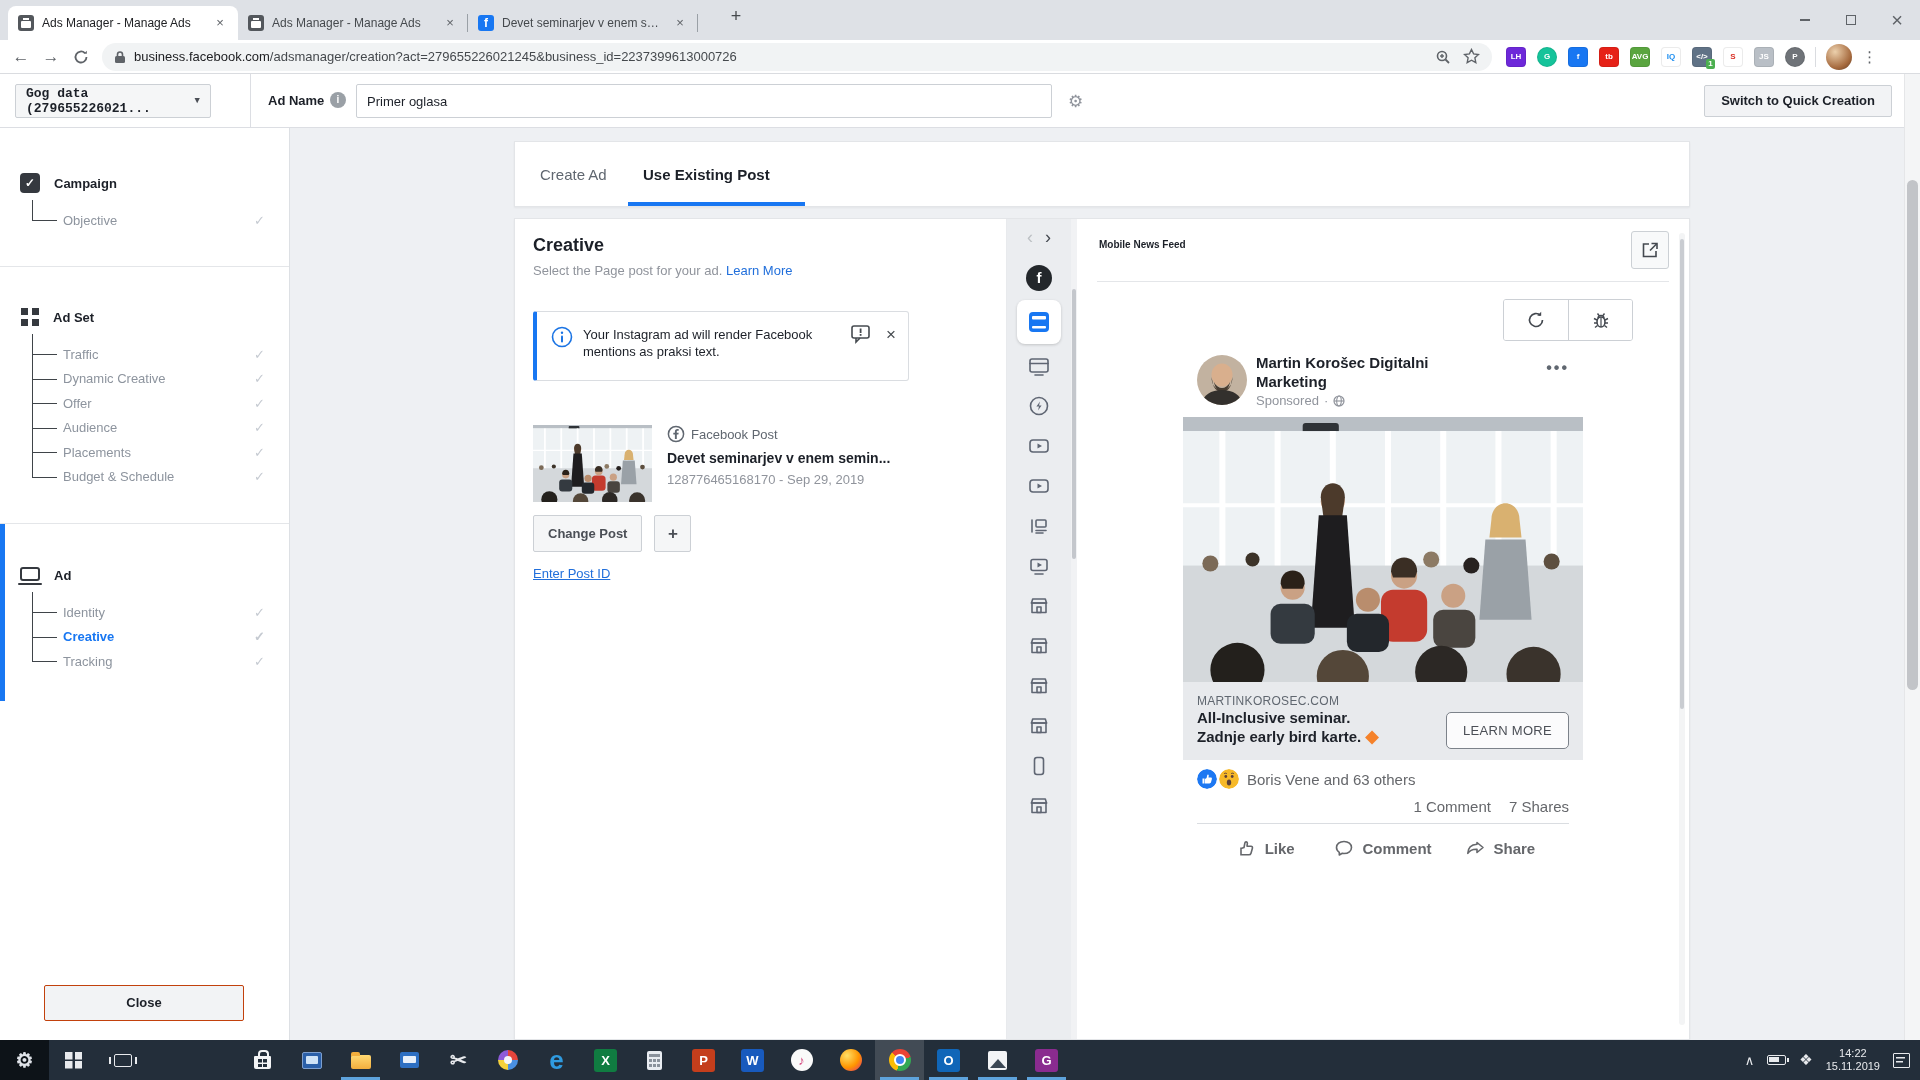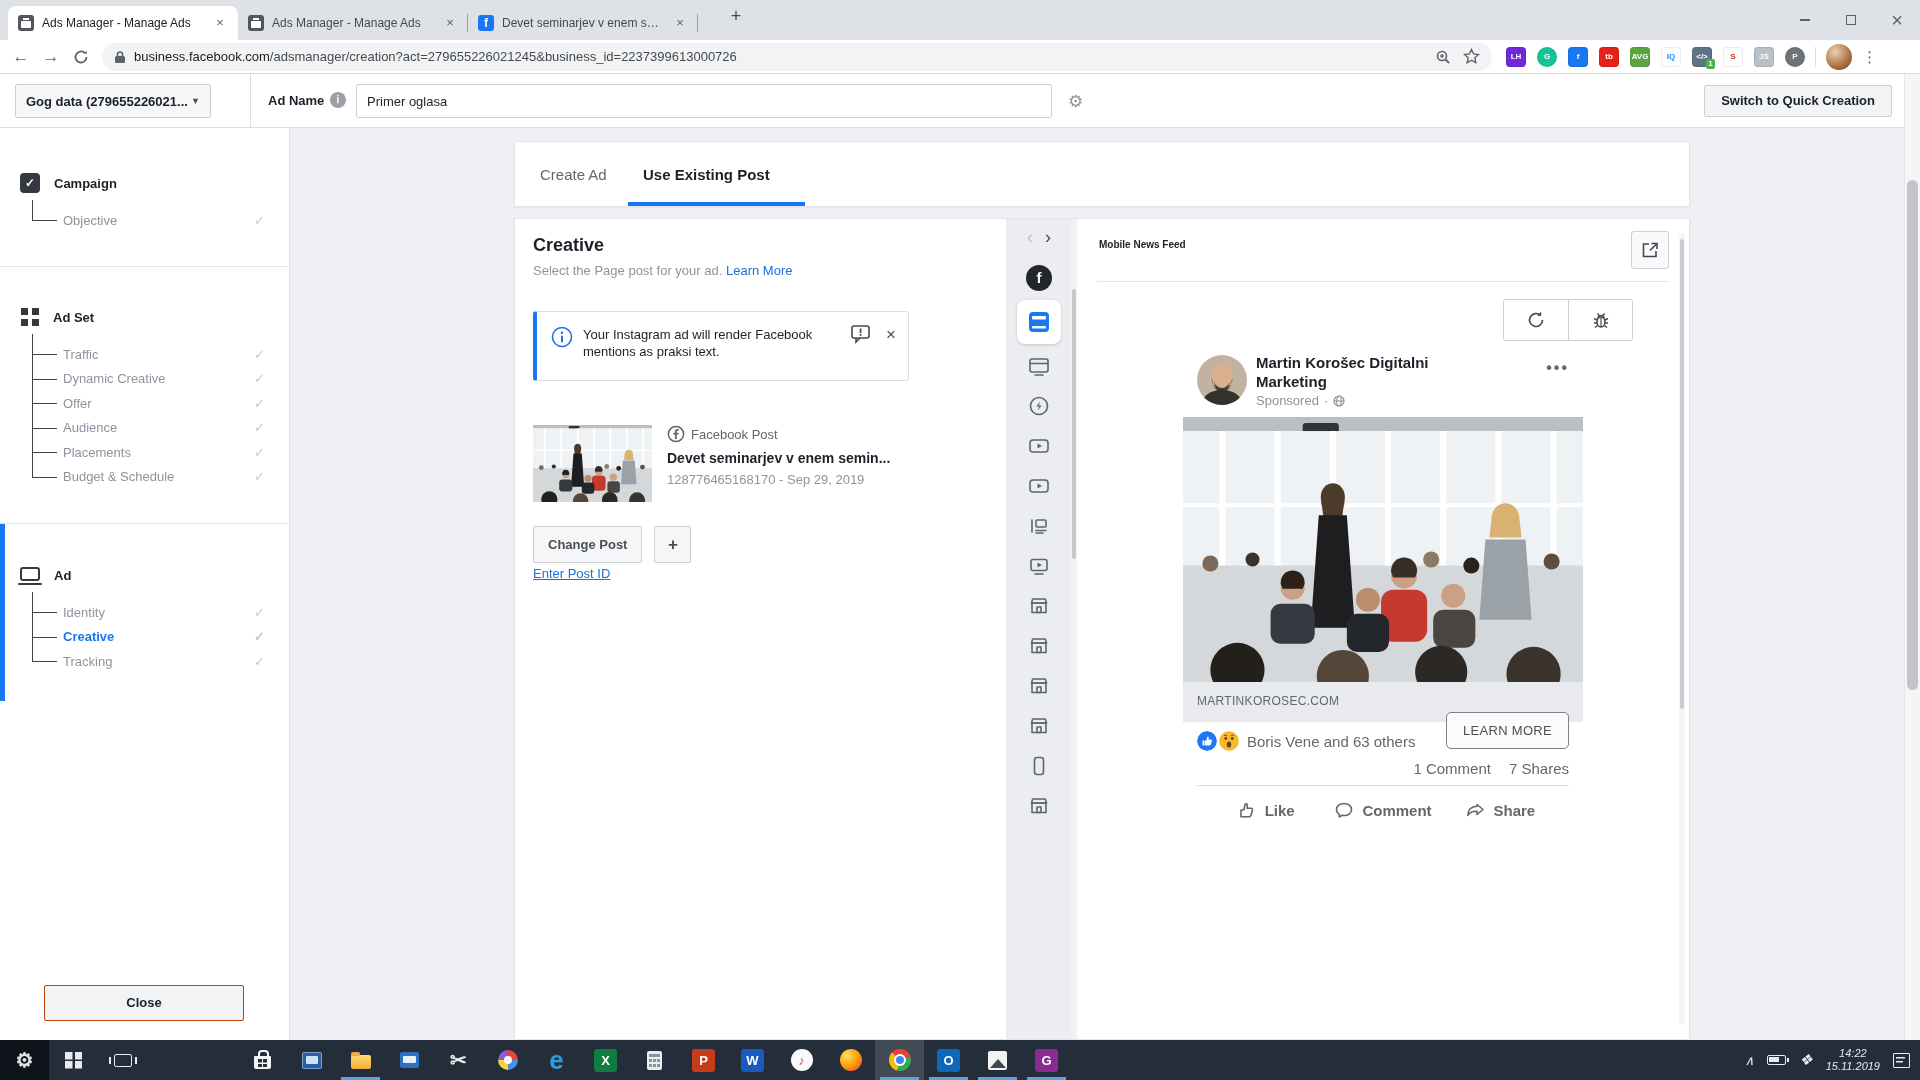--- a/index.html
+++ b/index.html
@@ -43,21 +43,21 @@
   .ext.circle { border-radius:50%; }
   .ext .badge { position:absolute; right:-4px; bottom:-3px; background:#4caf50; color:#fff; font-size:8px; line-height:10px; min-width:9px; padding:0 1px; border-radius:2px; text-align:center; }
   .ext .badge:empty { display:none; }
   .profile-sep { width:1px; height:20px; background:#dadce0; margin:0 10px; }
   .bavatar { width:26px; height:26px; border-radius:50%; background:radial-gradient(circle at 35% 30%, #ecd0ac, #a5693d 65%, #5c3a24); }
   .kebab { font-size:15px; color:#5f6368; padding:0 12px 0 10px; letter-spacing:0; }
   .kebab::before { content:"⋮"; }
 
   
   .fbtopbar { position:absolute; top:74px; left:0; width:1920px; height:54px; background:#fff; border-bottom:1px solid #dcdee3; }
-  .acct-btn { position:absolute; left:15px; top:10px; width:196px; height:34px; background:#f5f6f7; border:1px solid #ccd0d5; border-radius:2px; display:flex; align-items:center; padding:12px 10px; font-size:13px; font-weight:bold; color:#1c2028; }
+  .acct-btn { position:absolute; left:15px; top:10px; width:196px; height:34px; background:#f5f6f7; border:1px solid #ccd0d5; border-radius:2px; display:flex; align-items:center; padding:12px 10px; font-size:13px; font-weight:bold; color:#1c2028;font-family:Liberation Mono, monospace; }
   .acct-btn .caret { margin-left:auto; font-size:9px; color:#4b4f56; }
   .topbar-div { position:absolute; left:250px; top:0; bottom:0; width:1px; background:#dcdee3; }
   .adname-label { position:absolute; left:268px; top:19px; font-size:13px; font-weight:bold; color:#1c2028; }
   .info-dot { position:absolute; left:330px; top:18px; width:16px; height:16px; border-radius:50%; background:#9aa0a6; color:#fff; font-size:10px; font-weight:bold; text-align:center; line-height:16px; }
   .info-dot::before { content:"i"; }
   .adname-input { position:absolute; left:356px; top:10px; width:696px; height:34px; border:1px solid #ccd0d5; border-radius:2px; font-size:13px; color:#1c2028; padding:0 10px; font-family:"Liberation Sans",sans-serif; }
   .input-gear { position:absolute; left:1068px; top:17px; font-size:17px; color:#90949c; }
   .input-gear::before { content:"⚙"; }
   .switch-btn { position:absolute; right:28px; top:11px; height:32px; padding:0 16px; background:#f2f3f5; border:1px solid #ccd0d5; border-radius:2px; font-size:13px; font-weight:bold; color:#1c2028; line-height:30px; }
 
@@ -103,21 +103,21 @@
   .alert svg.ainfo { position:absolute; left:14px; top:14px; }
   .alert .aicons { position:absolute; right:12px; top:12px; display:flex; gap:14px; align-items:center; color:#464b50; }
   .alert .ax { font-size:17px; color:#464b50; line-height:1; }
   .alert .ax::before { content:"×"; }
   .post-row { position:absolute; left:18px; top:206px; }
   .thumb { position:absolute; left:0; top:0; width:119px; height:77px; overflow:hidden; background:#d7dadd; }
   .post-info { position:absolute; left:134px; top:0; width:300px; }
   .pi-type { display:flex; align-items:center; gap:6px; font-size:13px; color:#606770; }
   .pi-title { margin-top:7px; font-size:14px; font-weight:bold; color:#1c2028; }
   .pi-meta { margin-top:6px; font-size:13px; color:#90949c; }
-  .btn-row { position:absolute; left:18px; top:296px; display:flex; gap:12px;margin-top:11px; }
+  .btn-row { position:absolute; left:18px; top:296px; display:flex; gap:12px; }
   .fb-btn { height:37px; padding:0 14px; background:#f5f6f7; border:1px solid #ccd0d5; border-radius:2px; font-size:13px; font-weight:bold; color:#4b4f56; line-height:35px; }
   .plus-btn { width:37px; text-align:center; padding:0; font-size:17px; color:#4b4f56; }
   .postid-link { position:absolute; left:18px; top:347px; font-size:13px; color:#216fdb; }
 
   
   .strip { position:absolute; left:492px; top:0; width:64px; height:100%; background:#ebedf0; display:flex; flex-direction:column; align-items:center; }
   .strip-arrows { display:flex; gap:12px; margin:8px 0 10px; font-size:18px; }
   .strip-arrows .al { color:#bcc0c4; }
   .strip-arrows .ar { color:#444950; }
   .sicon { width:40px; height:40px; display:flex; align-items:center; justify-content:center; flex:0 0 auto; }
@@ -212,21 +212,21 @@
       linear-gradient(#8a929c,#8a929c) 0 10px/3px 3px no-repeat,
       linear-gradient(#8a929c,#8a929c) 4px 10px/3px 3px no-repeat,
       linear-gradient(#8a929c,#8a929c) 8px 10px/3px 3px no-repeat; }
   .itunes-icon { width:22px; height:22px; border-radius:50%; background:#fafafa; color:#d6467e; font-size:13px; display:flex; align-items:center; justify-content:center; }
   .itunes-icon::after { content:"♪"; }
   .firefox-ball { width:22px; height:22px; border-radius:50%; background:radial-gradient(circle at 32% 30%, #ffe066, #ff9500 55%, #e3366b 95%); }
   .chrome-ball { width:22px; height:22px; border-radius:50%; background:conic-gradient(from -45deg, #ea4335 0 120deg, #34a853 0 240deg, #fbbc05 0 360deg); position:relative; }
   .chrome-ball::after { content:""; position:absolute; left:5px; top:5px; width:12px; height:12px; border-radius:50%; background:#4285f4; border:2.5px solid #fff; box-sizing:border-box; }
   .photos-icon { width:19px; height:19px; background:#f3f4f6; border-radius:2px; position:relative; overflow:hidden; }
   .photos-icon::after { content:""; position:absolute; left:2px; bottom:2px; border-left:8px solid transparent; border-right:8px solid transparent; border-bottom:9px solid #3b4754; }
-  .tray { margin-left:auto; display:flex; align-items:center; gap:13px; padding-right:10px; color:#e8eaed;font-style:italic; }
+  .tray { margin-left:auto; display:flex; align-items:center; gap:13px; padding-right:10px; color:#e8eaed; }
   .tray-chev { font-size:13px; }
   .tray-chev::before { content:"∧"; }
   .battery-icon { width:19px; height:10px; border:1.5px solid #e8eaed; border-radius:2px; position:relative; }
   .battery-icon::before { content:""; position:absolute; right:-4px; top:2px; width:2px; height:4px; background:#e8eaed; }
   .battery-icon::after { content:""; position:absolute; left:1px; top:1px; width:10px; height:5px; background:#e8eaed; }
   .dropbox-glyph { font-size:15px; }
   .dropbox-glyph::before { content:"❖"; }
   .clock { font-size:11px; line-height:13px; text-align:center; }
   .action-icon { width:17px; height:15px; border:1.5px solid #e8eaed; border-radius:1px; position:relative; }
   .action-icon::after { content:""; position:absolute; left:2px; top:3px; width:9px; height:6px; background:
@@ -754,20 +754,25 @@
           </div>
           <div class="pmenu"></div>
         </div>
         <div class="pimg">
           <svg width="400" height="265">
               <use href="#seminar-img" width="400" height="265"></use>
             </svg>
         </div>
         <div class="linkcard">
           <div class="lc-domain">MARTINKOROSEC.COM</div>
+          <div class="lc-h">
+            <span>All-Inclusive seminar.</span><br>
+            <span>Zadnje early bird karte.</span>
+            <span class="diamond">◆</span>
+          </div>
           <div class="lc-cta">LEARN MORE</div>
         </div>
         <div class="social">
           <svg class="rx" width="20" height="20" viewBox="0 0 20 20">
             <circle cx="10" cy="10" r="10" fill="#1d78f2"></circle>
             <path d="M5.5 9.5h2v5h-2z" fill="#fff"></path>
             <path d="M8 10l1.6-1 .6-2.8c.2-.9 1.6-.7 1.6.2l-.3 2.1h2.4c.7 0 1.2.7 1 1.4l-.9 3.3c-.2.7-.8 1.2-1.5 1.2H8z" fill="#fff"></path>
           </svg>
           <svg class="rx" width="20" height="20" viewBox="0 0 20 20">
             <circle cx="10" cy="10" r="10" fill="#f7b928"></circle>

